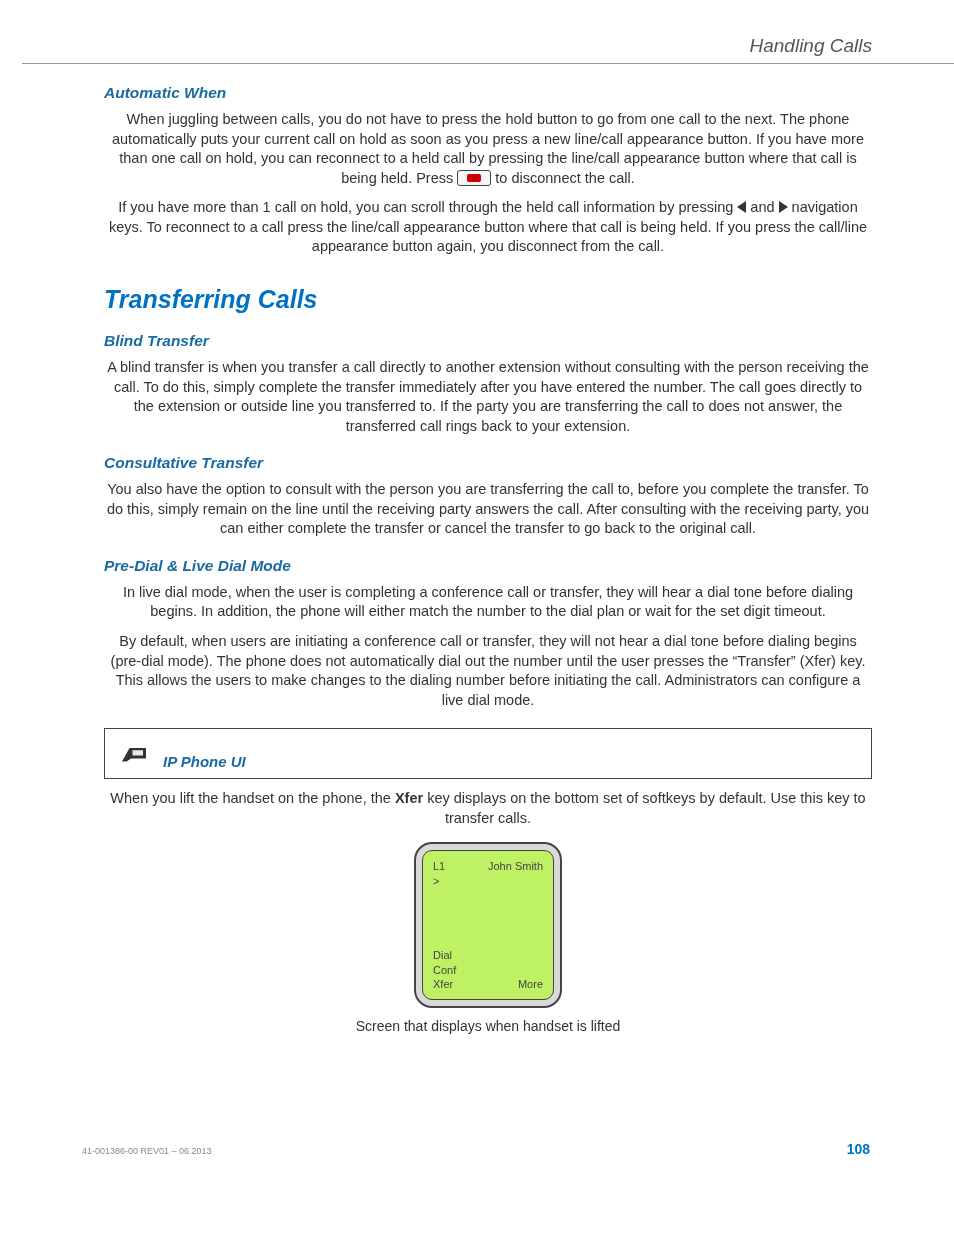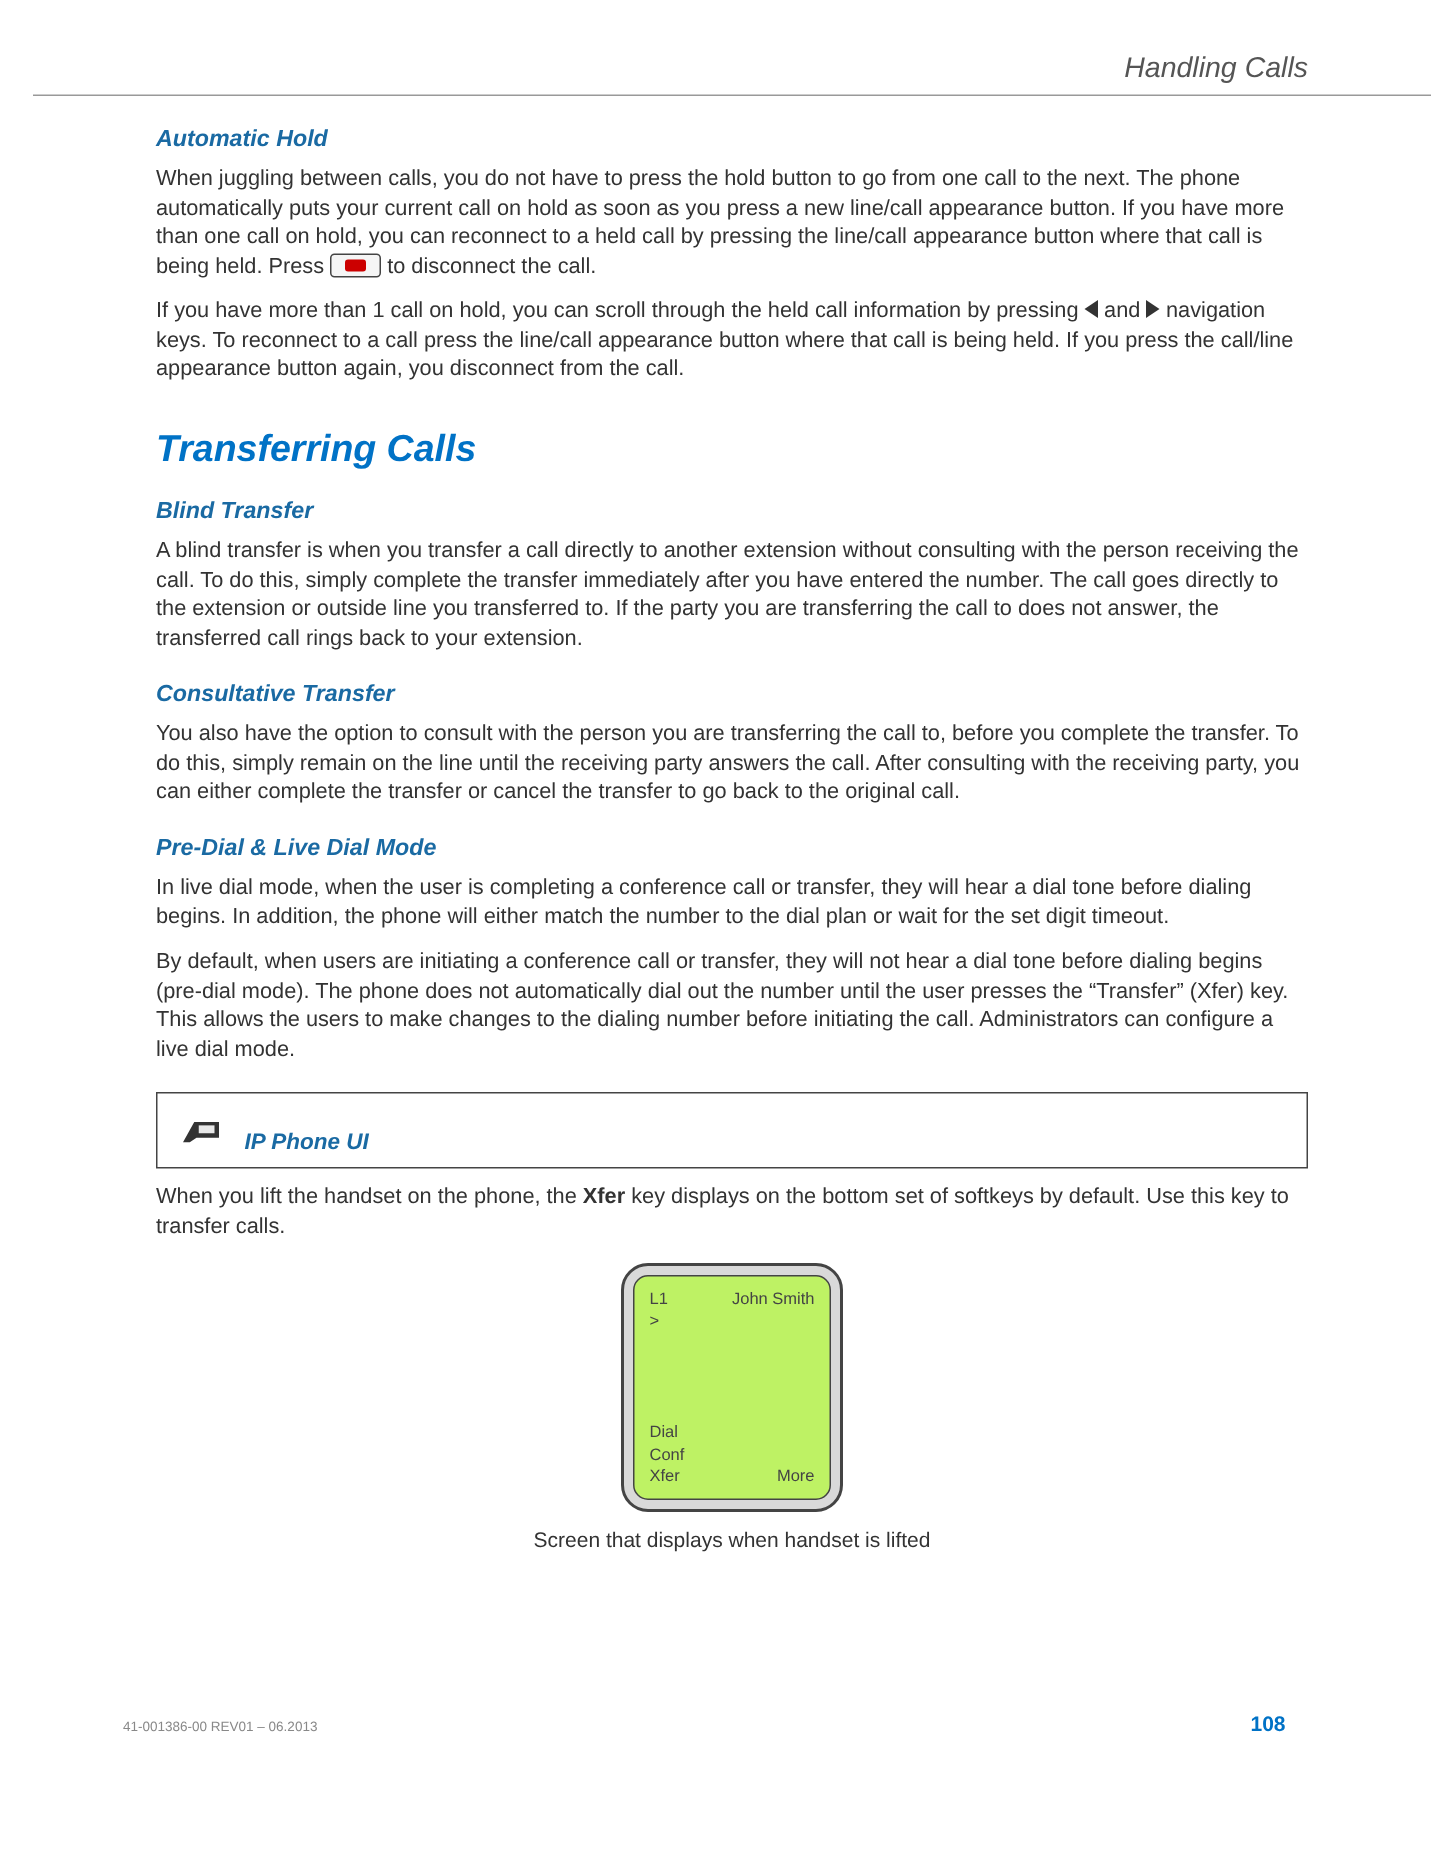--- a/index.html
+++ b/index.html
@@ -31,21 +31,21 @@
     font-weight: bold;
     font-style: italic;
     color: #1a6aa3;
     font-size: 15.5px;
     margin-top: 18px;
     margin-bottom: 8px;
   }
   p.body {
     line-height: 1.35;
     margin-bottom: 10px;
-    text-align: left;
+    text-align: center;
   }
   .section-title {
     color: #0072c6;
     font-style: italic;
     font-weight: bold;
     font-size: 25px;
     margin-top: 28px;
     margin-bottom: 10px;
   }
   .inline-key-icon {
@@ -130,41 +130,41 @@
   .caption {
     text-align: center;
     font-weight: normal;
     font-size: 14px;
     margin-top: 10px;
   }
   .footer {
     position: absolute;
     bottom: 78px;
     left: 82px;
-    right: 97px;
+    right: 84px;
     display: flex;
     justify-content: space-between;
     align-items: baseline;
     font-size: 9px;
     color: #888;
   }
   .footer .page-num {
     font-size: 14px;
     font-weight: bold;
     color: #0072c6;
   }
 </style>
 </head>
 <body>
 
 <div class="page">
   <div class="running-header">Handling Calls</div>
   <hr class="header-rule">
 
-  <div class="sub-heading">Automatic Hold</div>
+  <div class="sub-heading">Automatic When</div>
   <p class="body">
     <span>When juggling between calls, you do not have to press the hold button to go from one call to the next. The phone automatically puts your current call on hold as soon as you press a new line/call appearance button. If you have more than one call on hold, you can reconnect to a held call by pressing the line/call appearance button where that call is being held. Press </span>
     <span class="inline-key-icon"></span>
     <span> to disconnect the call.</span>
   </p>
 
   <p class="body">
     <span>If you have more than 1 call on hold, you can scroll through the held call information by pressing </span>
     <span class="nav-tri nav-left"></span>
     <span> and </span>

